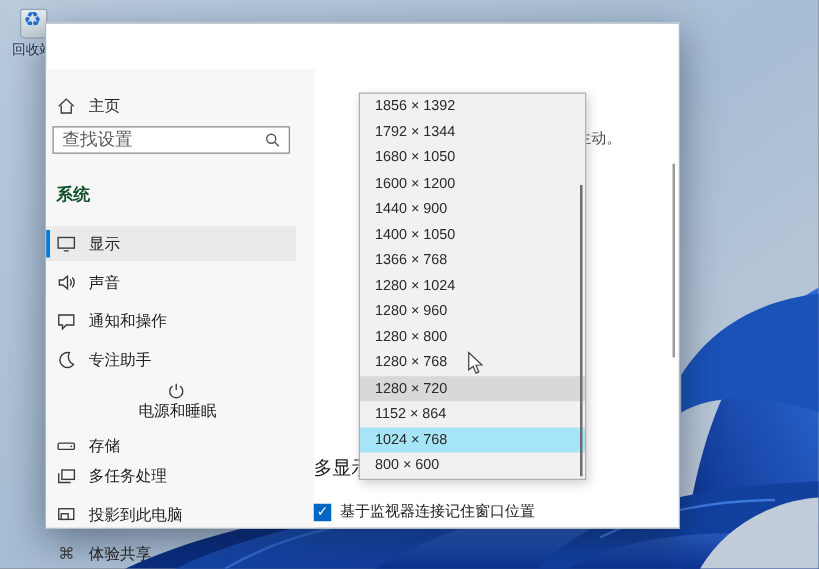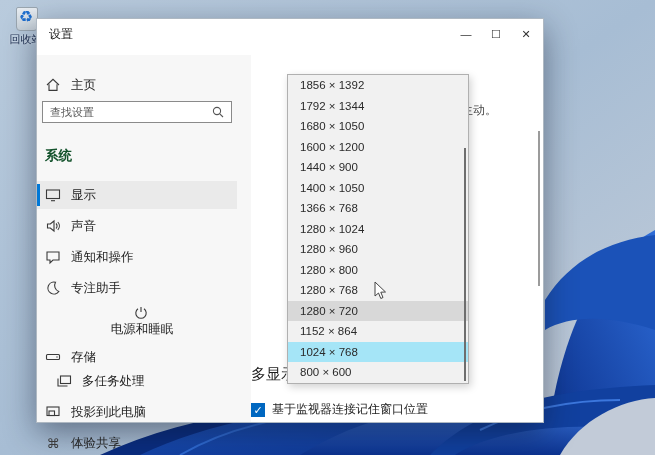--- a/index.html
+++ b/index.html
@@ -31,21 +31,21 @@
     align-items:center;}
   .side-row .ic{width:16px;height:16px;margin-left:8px;flex:0 0 16px;}
   .side-row .ic svg{width:16px;height:16px;display:block;}
   .side-row .tx{margin-left:10px;font-size:12.5px;color:#1f1f1f;white-space:nowrap;}
   .side-row.sel{background:#eaeaea;}
   .side-row.sel::before{content:"";position:absolute;left:0;top:3px;bottom:3px;
     width:3px;background:#0078d7;}
   #home-row{top:16px;}
   #searchbox{position:absolute;left:5px;top:46px;width:188px;height:20px;
     border:1px solid #8a8a8a;background:#fff;display:flex;align-items:center;}
-  #searchbox .ph{flex:1;margin-left:7px;font-size:11px;color:#5a5a5a;}
+  #searchbox .ph{flex:1;margin-left:7px;font-size:14px;color:#5a5a5a;}
   #searchbox .mag{width:16px;height:16px;margin-right:5px;}
   #section-hdr{position:absolute;left:8px;top:92px;font-size:13.5px;font-weight:bold;
     color:#14532d;}
   #navlist{position:absolute;left:0;top:126px;right:0;bottom:0;}
   
   #content-frag{position:absolute;left:388px;top:83px;font-size:12px;color:#4a4a4a;
     white-space:nowrap;z-index:3;}
   #multi-hdr{position:absolute;left:214px;top:346px;font-size:15px;color:#1c1c1c;z-index:3;}
   #chk-row{position:absolute;left:214px;top:382px;display:flex;align-items:center;z-index:3;}
   #chk-box{width:14px;height:14px;background:#0067c0;color:#fff;font-size:11px;
@@ -105,26 +105,20 @@
   <div class="desk-icon">
     <div class="glyph">
       <div class="bin-body"></div>
       <div class="bin-sym">♻</div>
     </div>
     <div class="lbl">回收站</div>
   </div>
 
   <div id="win">
 
-    <div id="titlebar">
-      <span id="win-title">设置</span>
-      <span class="caption" id="btn-min">—</span>
-      <span class="caption" id="btn-max">☐</span>
-      <span class="caption" id="btn-close">✕</span>
-    </div>
 
     <div id="sidebar">
       <div class="side-row" id="home-row">
         <span class="ic">
           <svg viewBox="0 0 16 16">
               <path d="M2 8 8 2.3 14 8" fill="none" stroke="#3a3a3a" stroke-width="1.1"></path>
               <path d="M4 7.3V13.4h8V7.3" fill="none" stroke="#3a3a3a" stroke-width="1.1"></path>
             </svg>
         </span>
         <span class="tx">主页</span>
@@ -189,21 +183,21 @@
     </div>
           <div class="side-row" style="top: 162px;">
       <span class="ic">
               <svg viewBox="0 0 16 16">
                 <rect x="1.5" y="5.5" width="13" height="5" rx="1" fill="none" stroke="#3a3a3a" stroke-width="1.1"></rect>
                 <circle cx="12" cy="8" r="0.7" fill="#3a3a3a"></circle>
               </svg>
             </span>
       <span class="tx">存储</span>
     </div>
-          <div class="side-row" style="top: 186px; padding-left: 11px;">
+          <div class="side-row" style="top: 186px;">
       <span class="ic">
               <svg viewBox="0 0 16 16">
                 <rect x="4.5" y="3" width="10" height="7.5" fill="none" stroke="#3a3a3a" stroke-width="1.1"></rect>
                 <path d="M2 5.5v7.5h9.5" fill="none" stroke="#3a3a3a" stroke-width="1.1"></path>
               </svg>
             </span>
       <span class="tx">多任务处理</span>
     </div>
           <div class="side-row" style="top: 217px;">
       <span class="ic">

